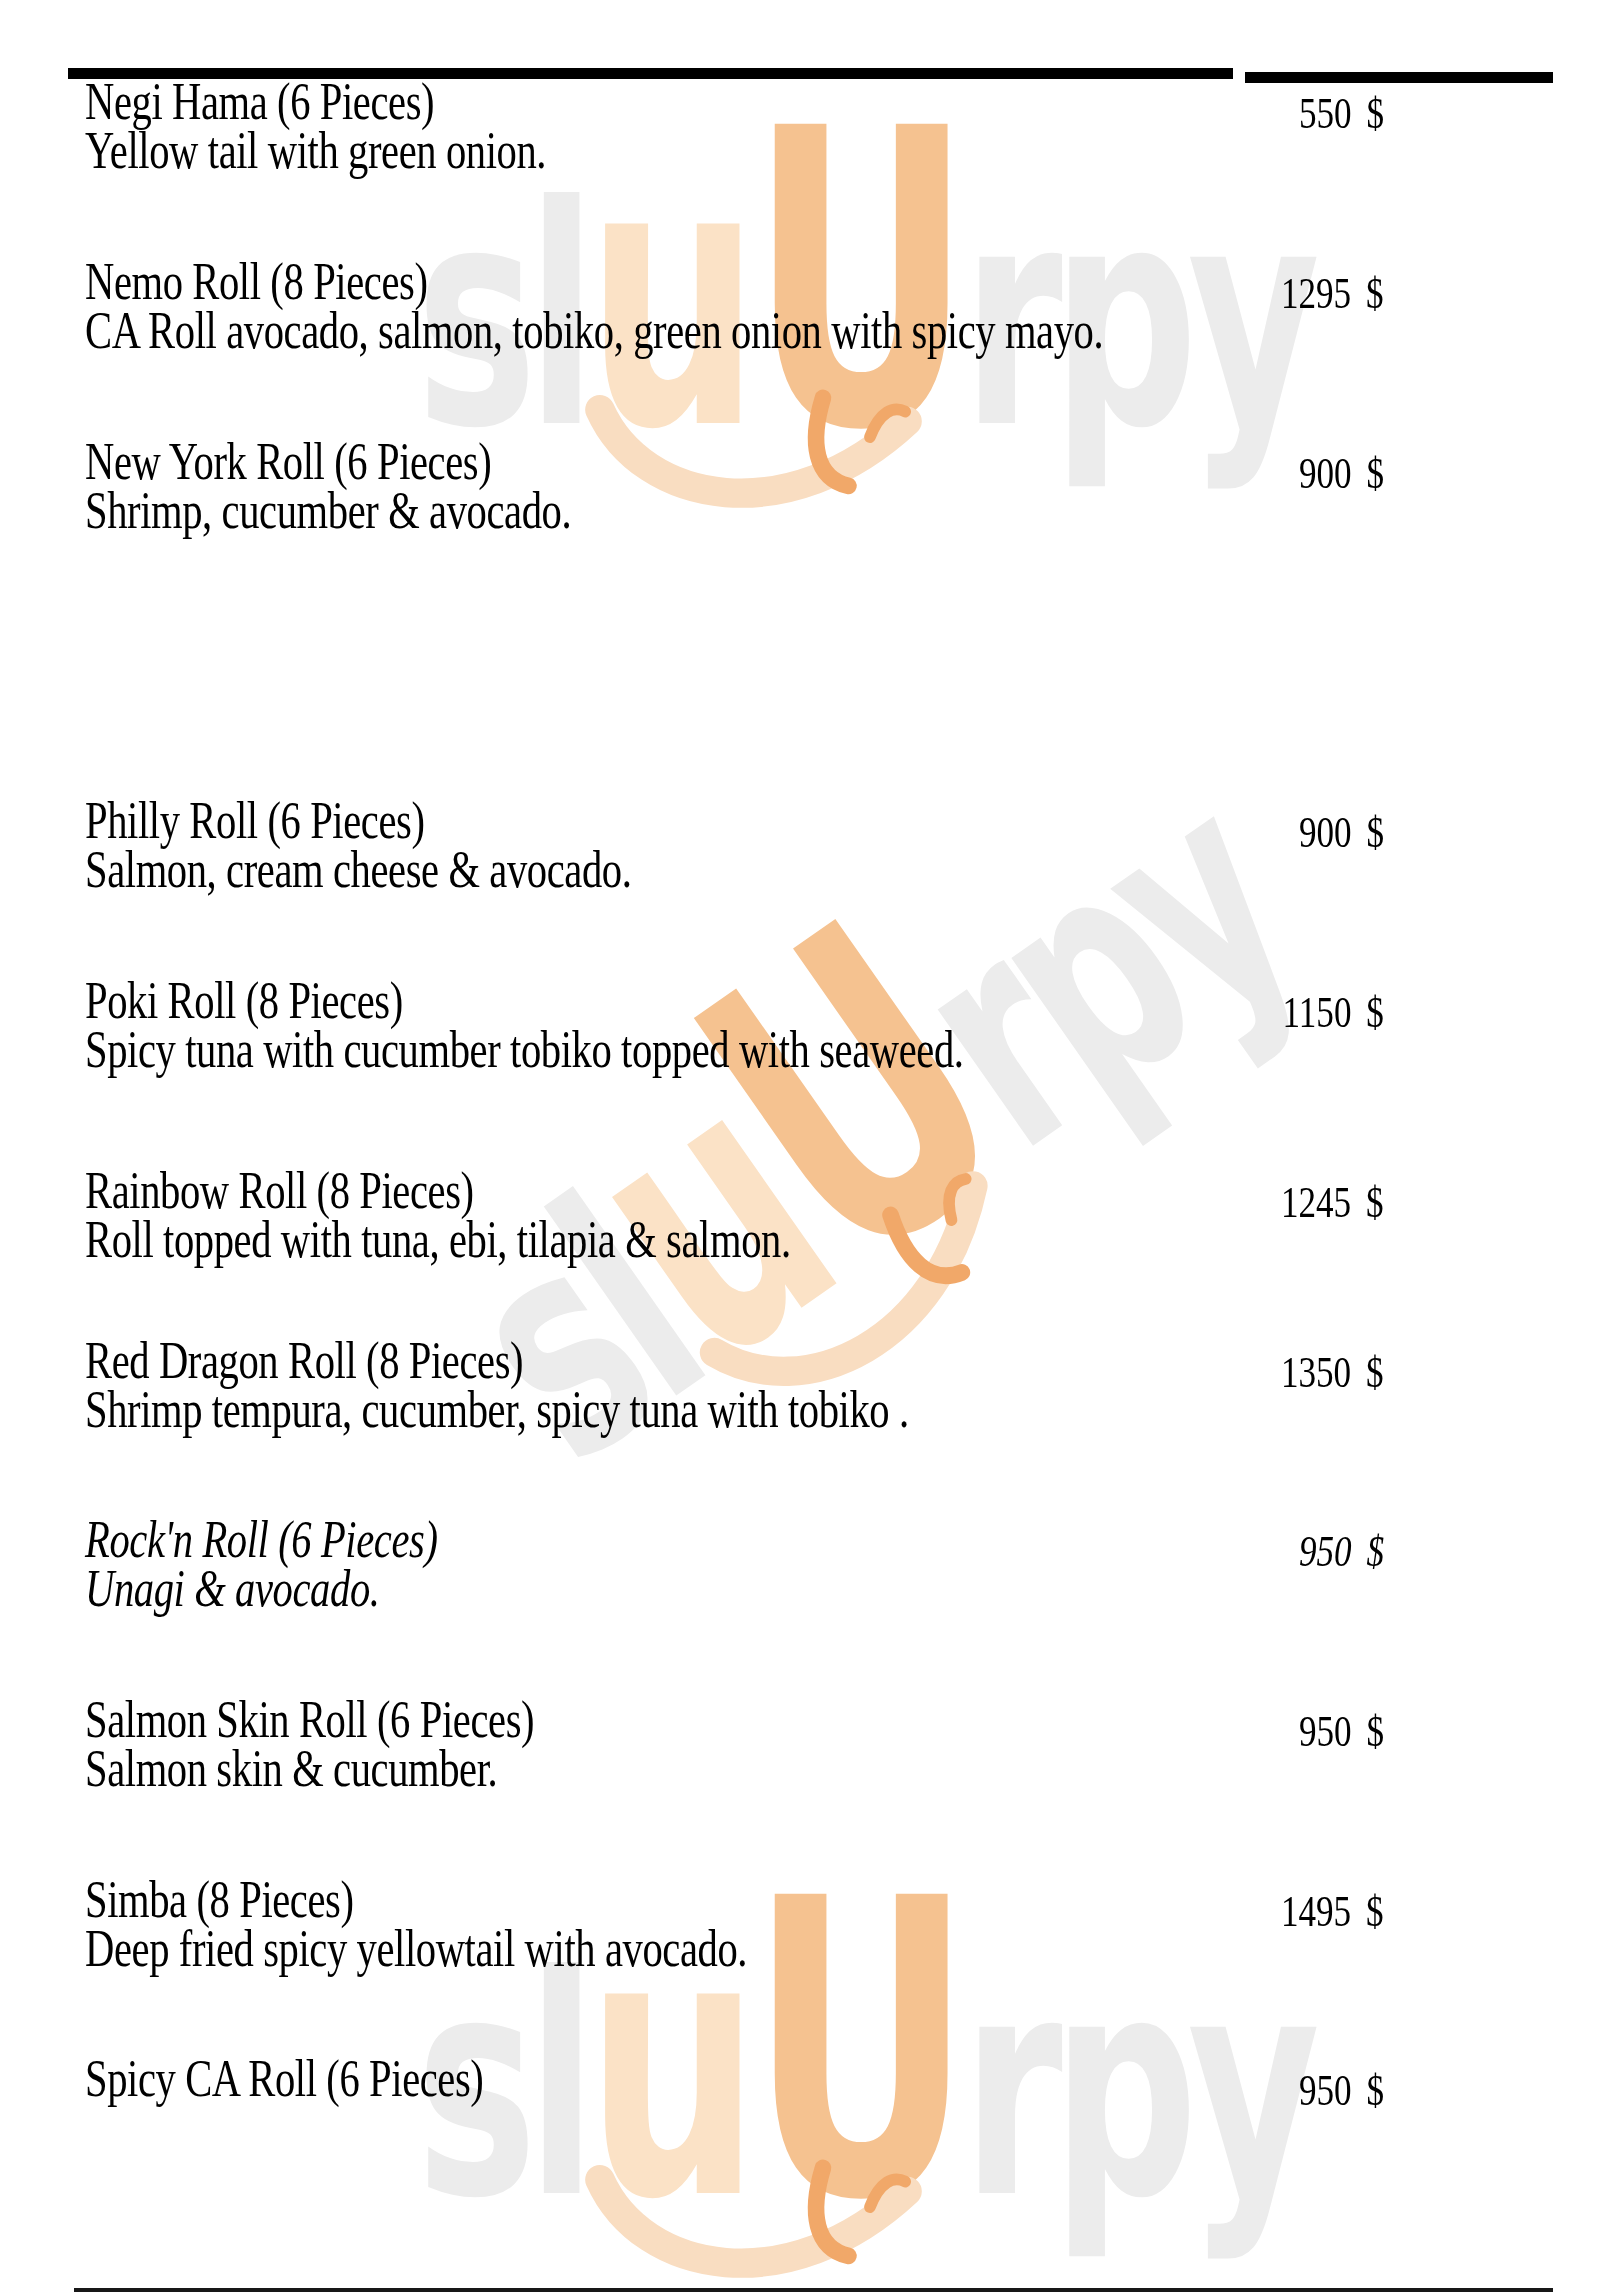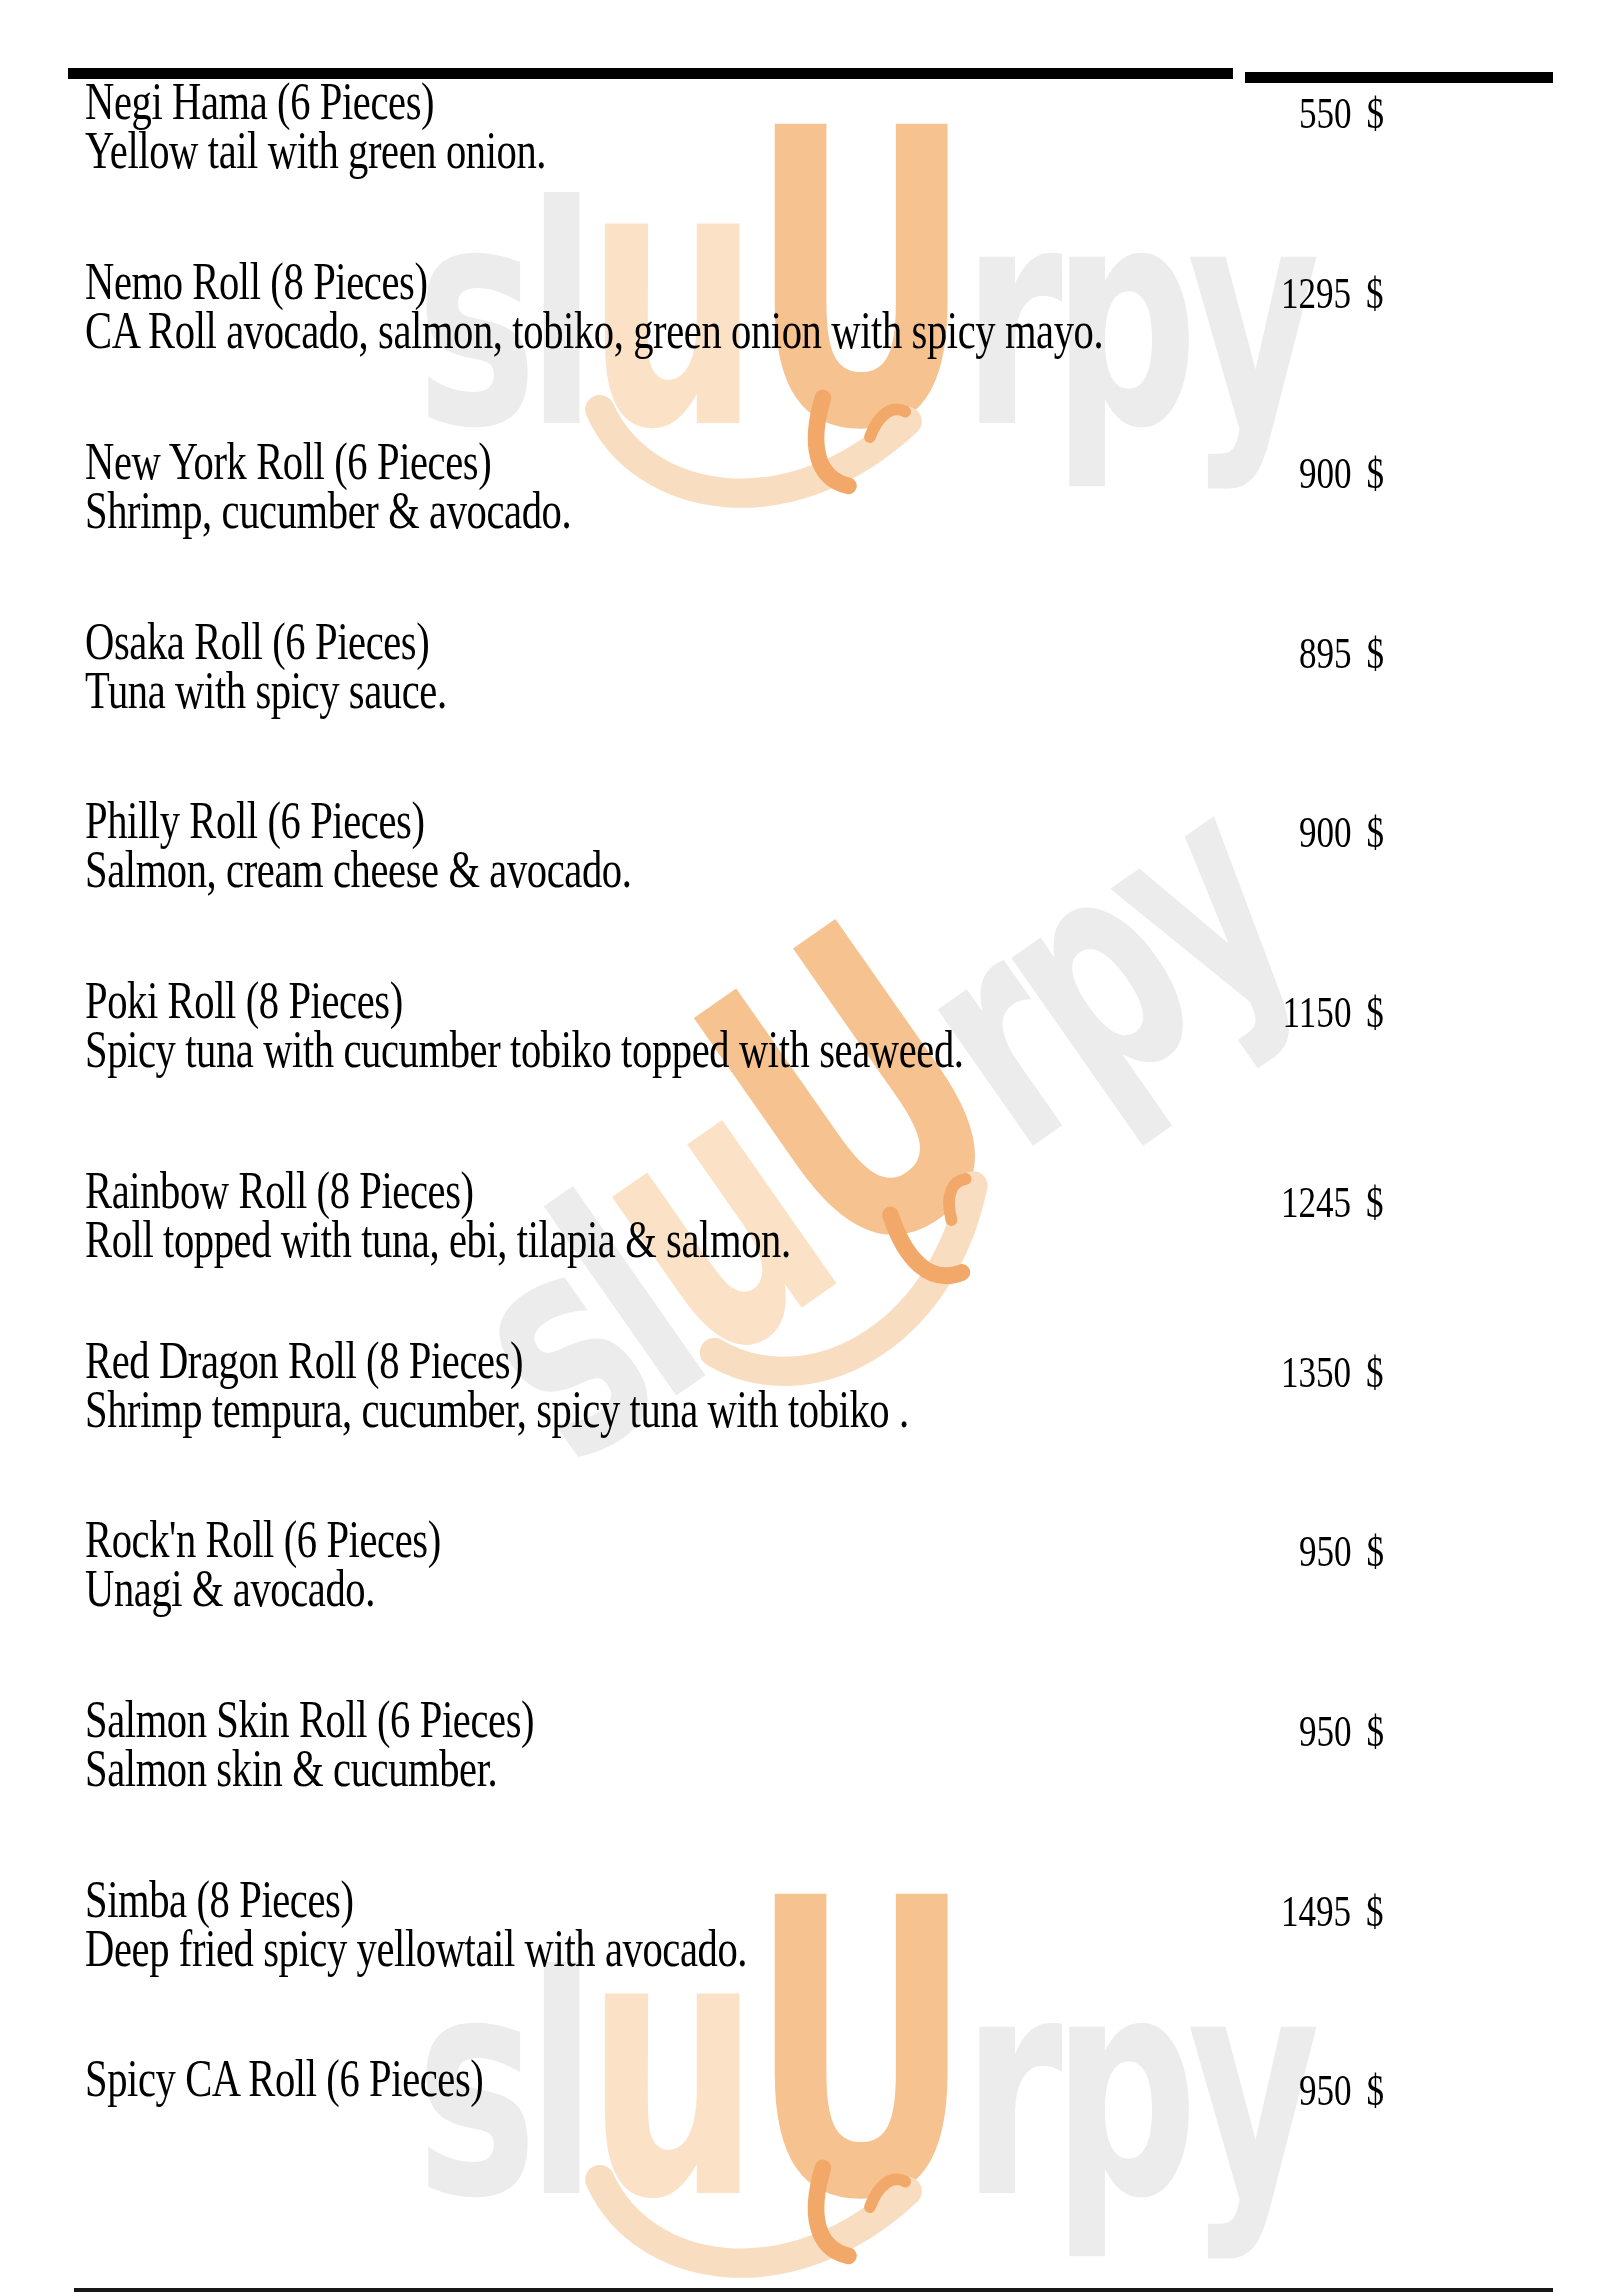--- a/index.html
+++ b/index.html
@@ -84,46 +84,41 @@
       <div class="item" style="top: 257px;">
         <span class="tline"><span class="cx">Nemo Roll (8 Pieces)</span></span>
         <span class="tline"><span class="cx">CA Roll avocado, salmon, tobiko, green onion with spicy mayo.</span></span>
         <div class="price"><span class="cx">1295 $</span></div>
       </div>
       <div class="item" style="top: 437px;">
         <span class="tline"><span class="cx">New York Roll (6 Pieces)</span></span>
         <span class="tline"><span class="cx">Shrimp, cucumber &amp; avocado.</span></span>
         <div class="price"><span class="cx">900 $</span></div>
       </div>
-      <div class="item" style="top: 617px;">
-        <span class="tline"><span class="cx">Osaka Roll (6 Pieces)</span></span>
-        <span class="tline"><span class="cx">Tuna with spicy sauce.</span></span>
-        <div class="price"><span class="cx">895 $</span></div>
-      </div>
       <div class="item" style="top: 796px;">
         <span class="tline"><span class="cx">Philly Roll (6 Pieces)</span></span>
         <span class="tline"><span class="cx">Salmon, cream cheese &amp; avocado.</span></span>
         <div class="price"><span class="cx">900 $</span></div>
       </div>
       <div class="item" style="top: 976px;">
         <span class="tline"><span class="cx">Poki Roll (8 Pieces)</span></span>
         <span class="tline"><span class="cx">Spicy tuna with cucumber tobiko topped with seaweed.</span></span>
         <div class="price"><span class="cx">1150 $</span></div>
       </div>
       <div class="item" style="top: 1156px; margin-top: 10px;">
         <span class="tline"><span class="cx">Rainbow Roll (8 Pieces)</span></span>
         <span class="tline"><span class="cx">Roll topped with tuna, ebi, tilapia &amp; salmon.</span></span>
         <div class="price"><span class="cx">1245 $</span></div>
       </div>
       <div class="item" style="top: 1336px;">
         <span class="tline"><span class="cx">Red Dragon Roll (8 Pieces)</span></span>
         <span class="tline"><span class="cx">Shrimp tempura, cucumber, spicy tuna with tobiko .</span></span>
         <div class="price"><span class="cx">1350 $</span></div>
       </div>
-      <div class="item" style="top: 1515px;">
+      <div class="item" style="top: 1515px; font-style: italic;">
         <span class="tline"><span class="cx">Rock'n Roll (6 Pieces)</span></span>
         <span class="tline"><span class="cx">Unagi &amp; avocado.</span></span>
         <div class="price"><span class="cx">950 $</span></div>
       </div>
       <div class="item" style="top: 1695px;">
         <span class="tline"><span class="cx">Salmon Skin Roll (6 Pieces)</span></span>
         <span class="tline"><span class="cx">Salmon skin &amp; cucumber.</span></span>
         <div class="price"><span class="cx">950 $</span></div>
       </div>
       <div class="item" style="top: 1875px;">

